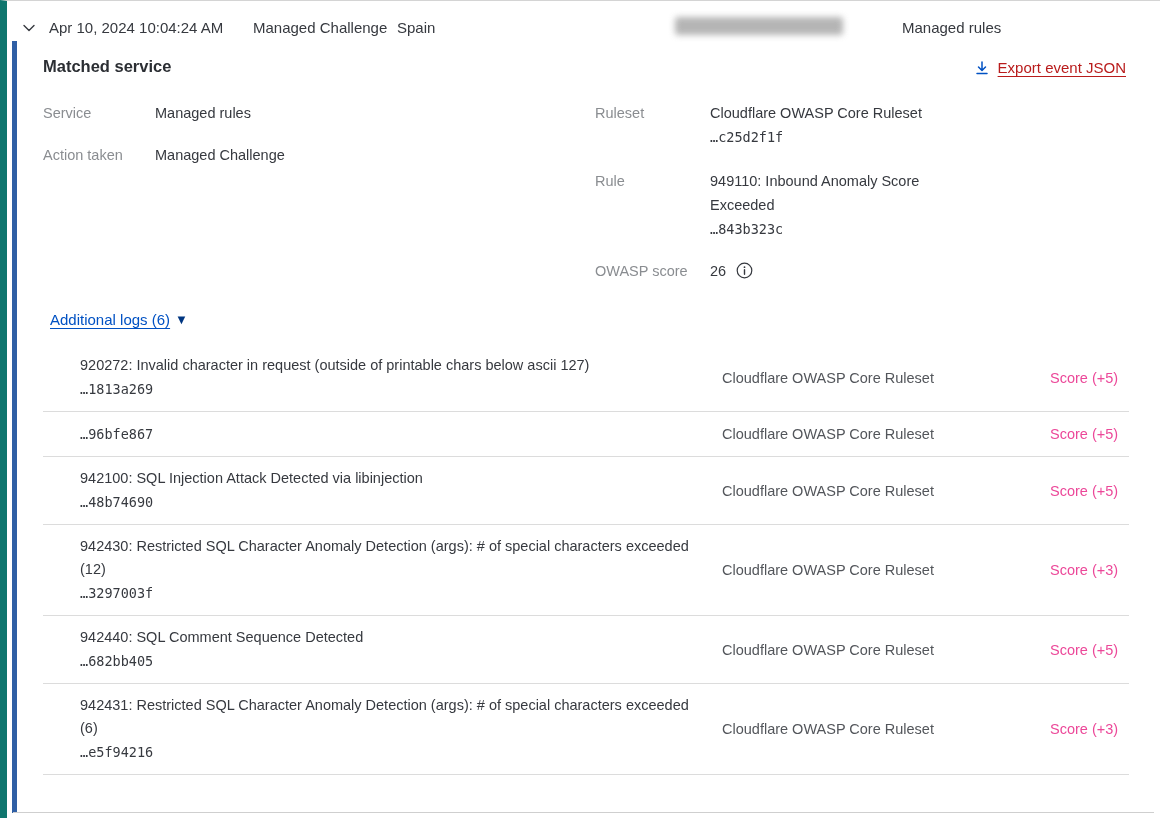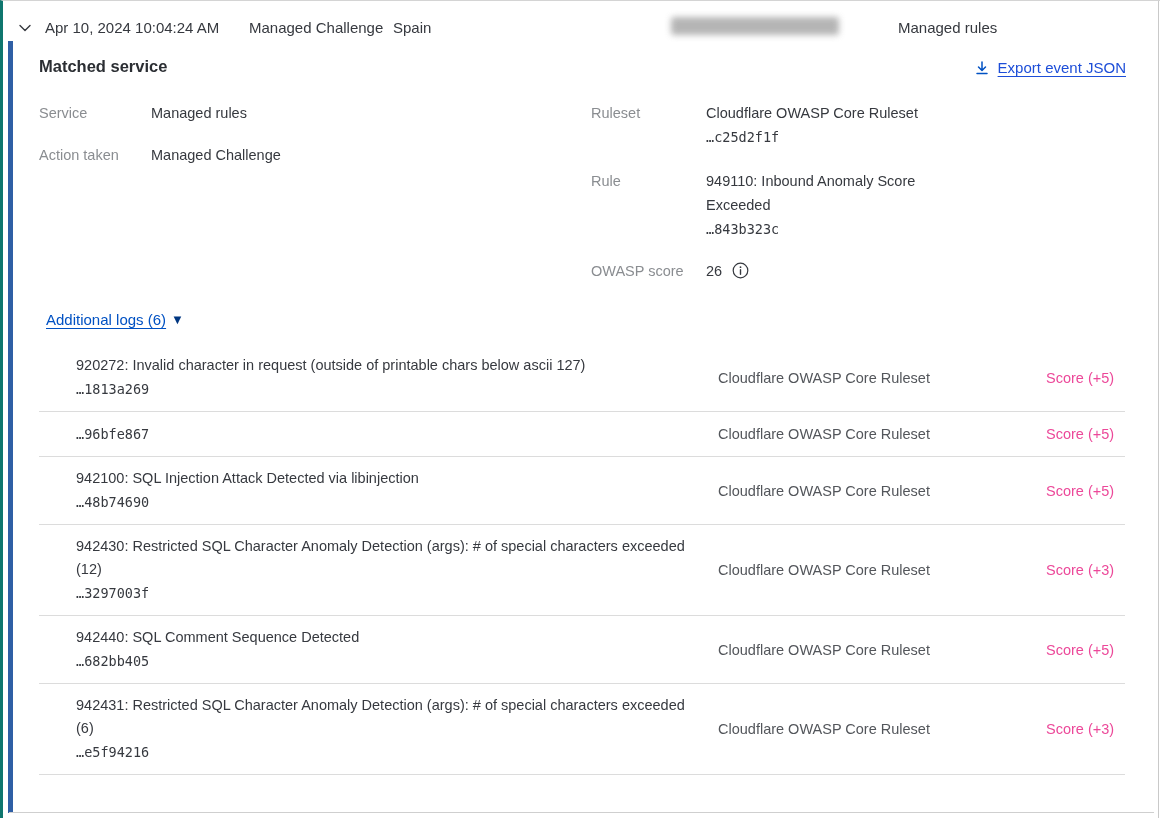--- a/index.html
+++ b/index.html
@@ -5,21 +5,21 @@
   * { box-sizing: border-box; margin: 0; padding: 0; }
   html, body { background: #fff; }
   body { font-family: "Liberation Sans", sans-serif; color: #36393f; }
 
   .event-container {
     position: relative;
     width: 1160px;
     height: 818px;
     background: #fff;
     border-top: 1px solid #d4d4d4;
-    border-left: 3px solid #0f766e;
+    border-left: 7px solid #0f766e;
     overflow: hidden;
   }
   .right-border {
     position: absolute; top: 0; bottom: 0; left: 1155px; width: 1px;
     background: #c9c9c9;
   }
 
   
   .summary-row { position: absolute; left: 0; top: 0; width: 1155px; height: 40px; cursor: pointer; }
   .summary-row .cell { position: absolute; top: 18px; font-size: 15px; color: #36393f; white-space: nowrap; }
@@ -36,21 +36,21 @@
   
   .accent-bar { position: absolute; left: 5px; top: 40px; width: 5px; height: 772px; background: #2f5fa5; }
 
   .panel-title {
     position: absolute; left: 36px; top: 56px;
     font-size: 16.5px; font-weight: 700; color: #2b2e33;
   }
   .export-link {
     position: absolute; right: 34px; top: 58px;
     display: flex; align-items: center; gap: 8px;
-    font-size: 15px; color: #1d4ed8; cursor: pointer; text-decoration: none;
+    font-size: 15px; color: #b91c1c; cursor: pointer; text-decoration: none;
   }
   .export-link .link-text { text-decoration: underline; text-underline-offset: 3px; }
 
   .field { position: absolute; font-size: 14.5px; line-height: 24px; }
   .field .label { color: #8a8d91; display: inline-block; vertical-align: top; }
   .field .value { color: #36393f; display: inline-block; vertical-align: top; }
   .mono { font-family: "DejaVu Sans Mono", monospace; font-size: 13.5px; color: #36393f; }
 
   .f-service { left: 36px; top: 100px; }
   .f-action  { left: 36px; top: 142px; }

